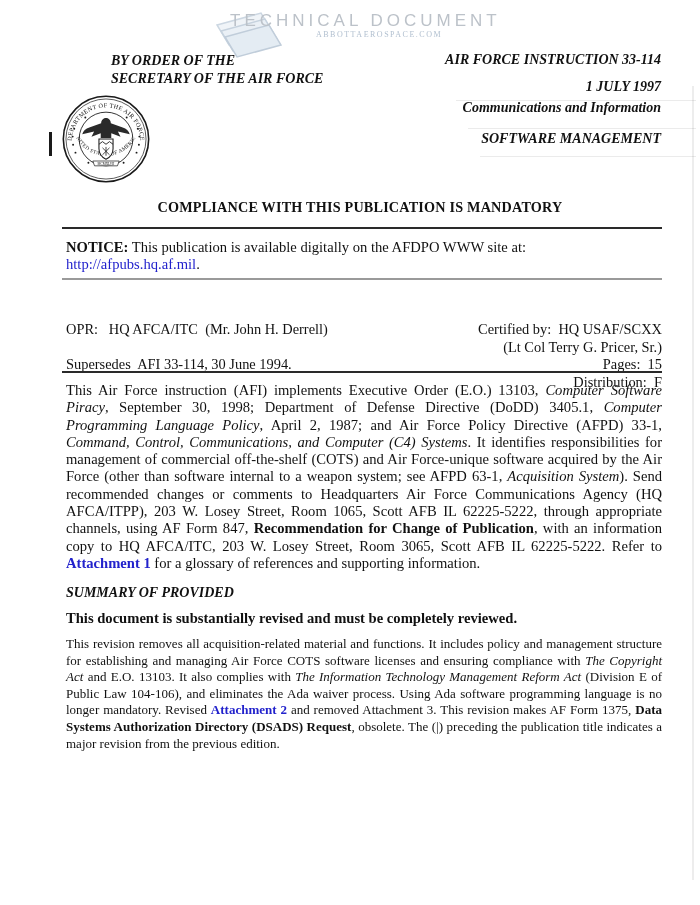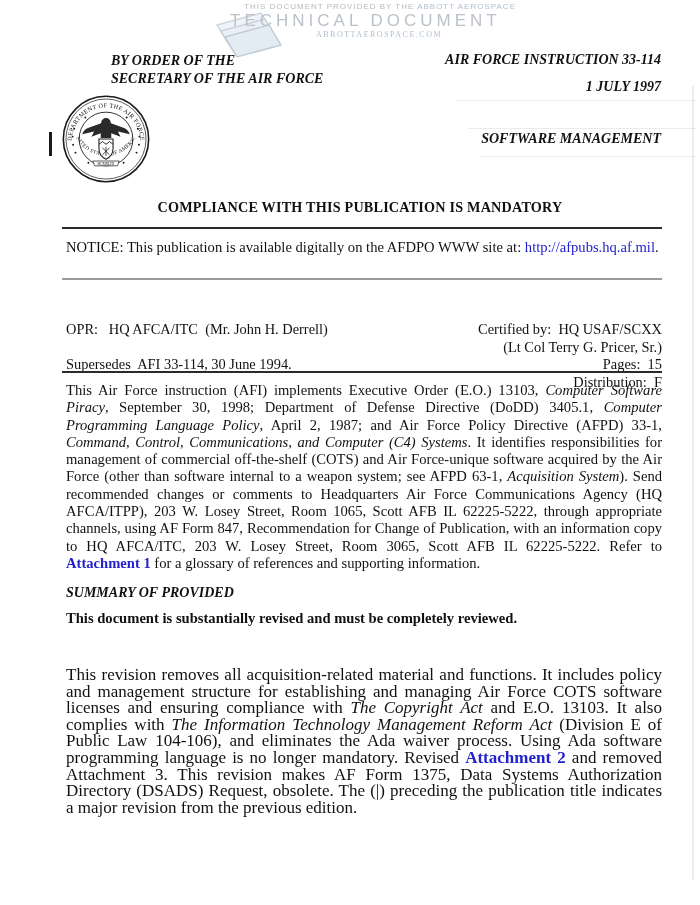--- a/index.html
+++ b/index.html
@@ -51,59 +51,56 @@
   .admin-right{position:absolute;right:0;text-align:right;}
   .a-cert{top:0;}
   .a-cert2{top:17.5px;}
   .a-pages{top:35px;}
   .a-dist{top:52.5px;}
   
   .para{position:absolute;left:66px;width:596px;text-align:justify;}
   .para-intro{top:382px;font-size:14.6px;line-height:17.3px;}
   .summary-heading{position:absolute;left:66px;top:585px;font-weight:bold;font-style:italic;font-size:14px;}
   .summary-notice{position:absolute;left:66px;top:610px;font-size:14.6px;font-weight:bold;}
-  .para-summary{top:636px;font-size:17px;line-height:16.6px;margin-top:31px;}
+  .para-summary{top:636px;font-size:13px;line-height:16.6px;}
   
   .run-i{font-style:italic;}
-  .run-b{font-weight:normal;}
+  .run-b{font-weight:bold;}
   .run-l{color:var(--link,#2222cc);}
   .run-bl{font-weight:bold;color:var(--link,#2222cc);}
 </style>
 </head>
 <body style="--link: #2222cc;">
 
 <div class="page">
 
   <div class="banner">
     <svg class="banner-icon" width="108" height="56" viewBox="0 0 108 56">
       <path d="M14 22 L58 10 L70 30 L26 42 Z" fill="#f0f4f8" stroke="#ccd7e2" stroke-width="1.5"></path>
       <path d="M18 28 L62 16 L74 36 L30 48 Z" fill="#eaf0f6" stroke="#c6d2de" stroke-width="1.5"></path>
       <path d="M22 34 L66 22 L78 42 L34 54 Z" fill="#e4ecf3" stroke="#c0cdda" stroke-width="1.5"></path>
     </svg>
-    <div class="banner-line1">
-      <span class="banner-grey">THIS DOCUMENT PROVIDED BY THE</span>
-      <span class="banner-blue">ABBOTT AEROSPACE</span>
-    </div>
     <div class="banner-line2">TECHNICAL DOCUMENT</div>
     <div class="banner-line3">ABBOTTAEROSPACE.COM</div>
   </div>
 
   <div class="artifact-h" style="left:456px;top:100px;width:240px;"></div>
   <div class="artifact-h" style="left:468px;top:128px;width:228px;"></div>
   <div class="artifact-h" style="left:480px;top:156px;width:216px;"></div>
   <div class="artifact-v" style="left:692px;top:86px;height:794px;"></div>
 
   <div class="hdr-left">
     <div>BY ORDER OF THE</div>
     <div>SECRETARY OF THE AIR FORCE</div>
   </div>
 
   <div class="hdr-right" style="width:400px;height:160px;">
     <div class="hr1">AIR FORCE INSTRUCTION 33-114</div>
     <div class="hr2">1 JULY 1997</div>
+    <div class="hr3">Communications and Information</div>
     <div class="hr4">SOFTWARE MANAGEMENT</div>
   </div>
 
   <div class="revision-bar"></div>
 
   <svg class="seal" width="88" height="88" viewBox="0 0 100 100">
     <defs>
       <path id="arcTop" d="M11,53 A39,39 0 0 1 89,53" fill="none"></path>
       <path id="arcBot" d="M16,48 A38,38 0 0 0 84,48" fill="none"></path>
     </defs>

